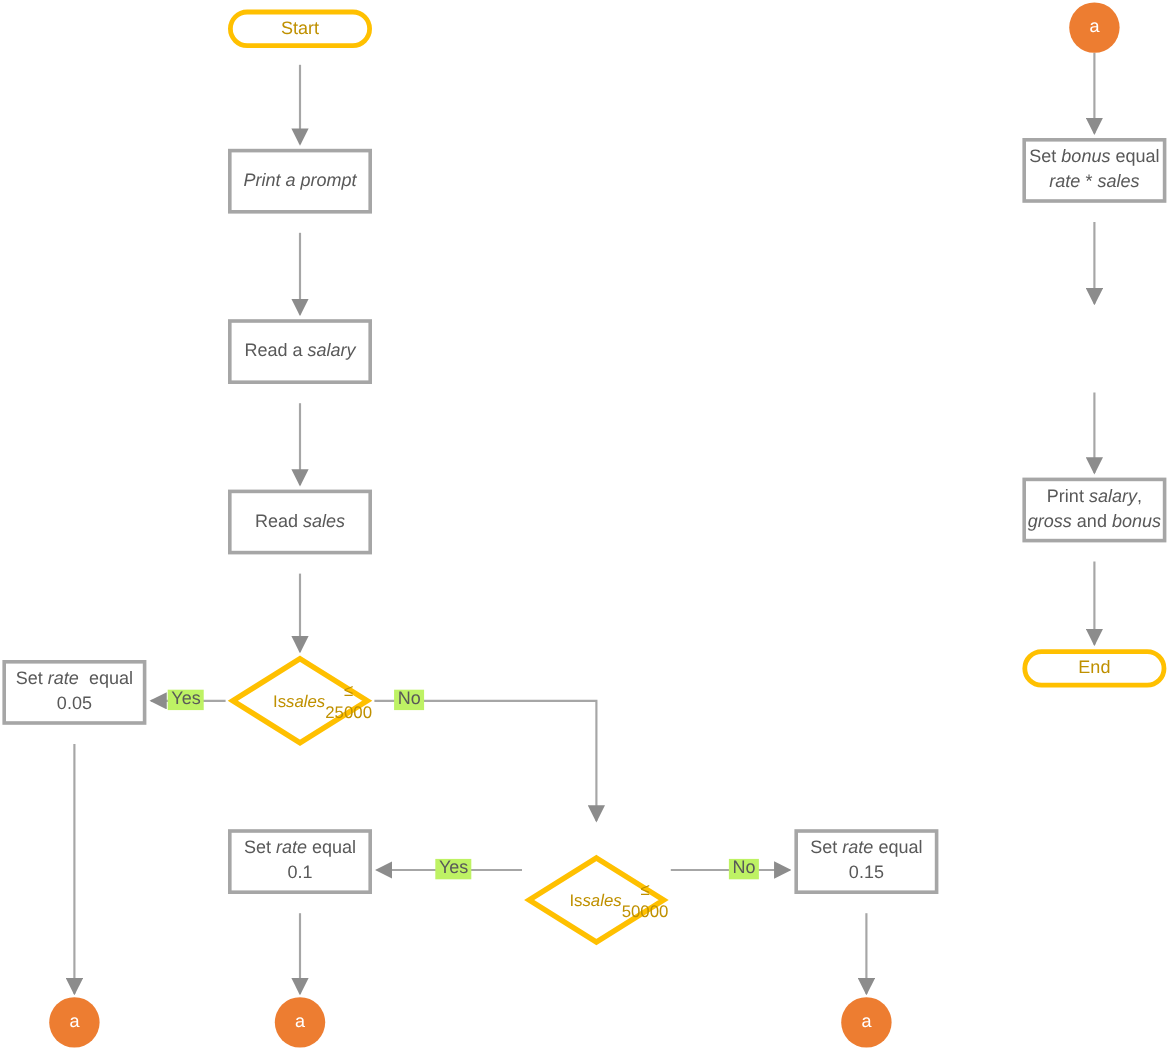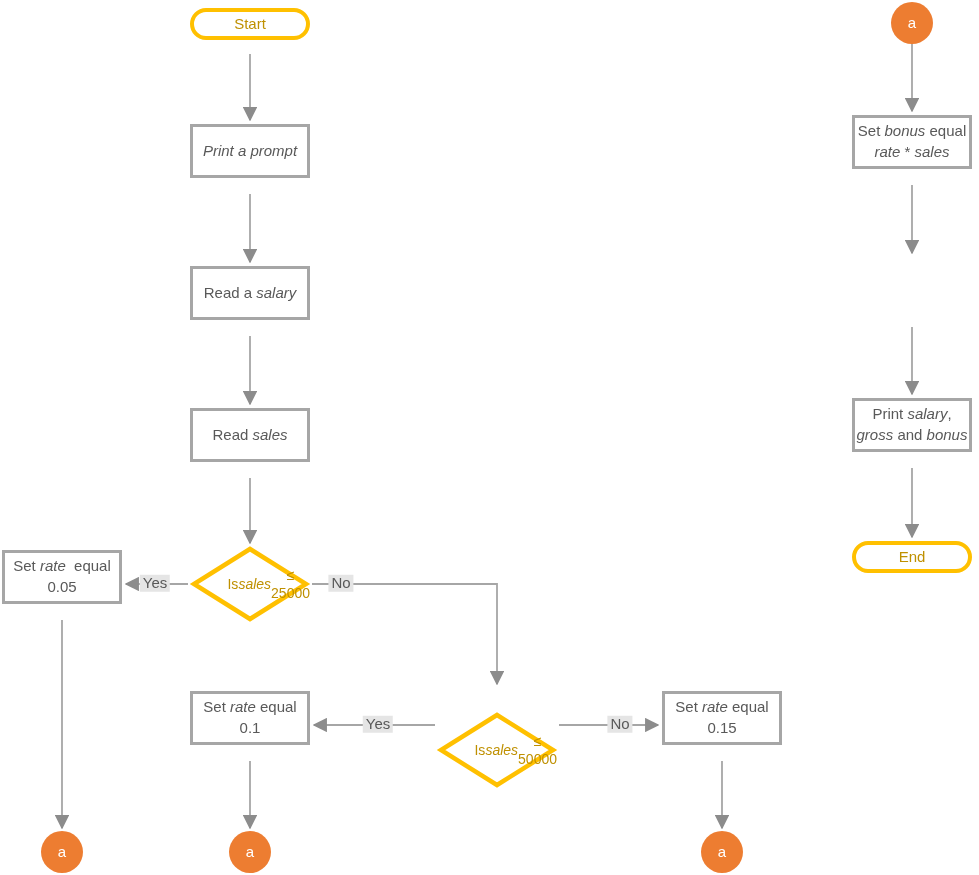--- a/index.html
+++ b/index.html
@@ -38,21 +38,21 @@
   .connector{
     width:42px;height:42px;
     border-radius:50%;
     background:#ed7d31;
     color:#ffffff;
     font-size:15px;
   }
   .edge-label{
     position:absolute;z-index:3;
     transform:translate(-50%,-50%);
-    background:#e5e5e5;
+    background:#bef264;
     padding:0 3px;
     color:#595959;
     font-size:15px;
     line-height:1.1;
   }
   em{font-style:italic;}
 </style>
 </head>
 <body>
 

